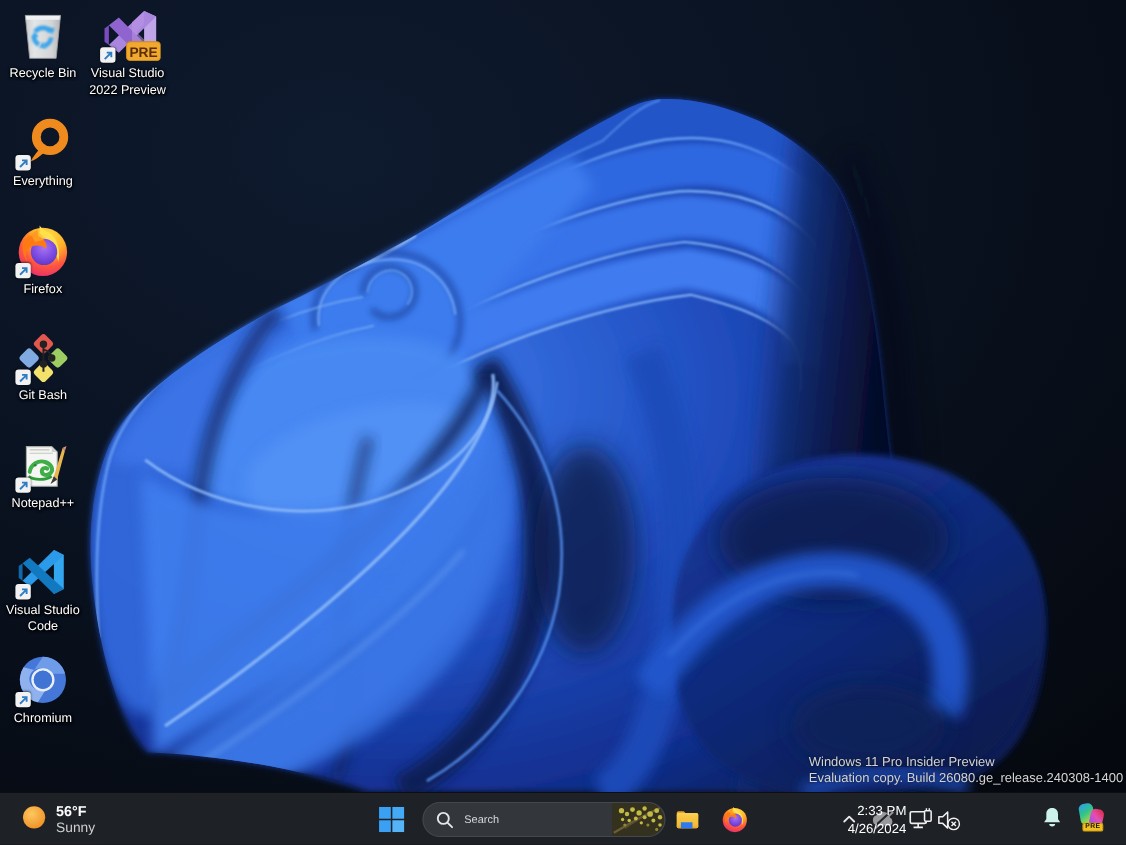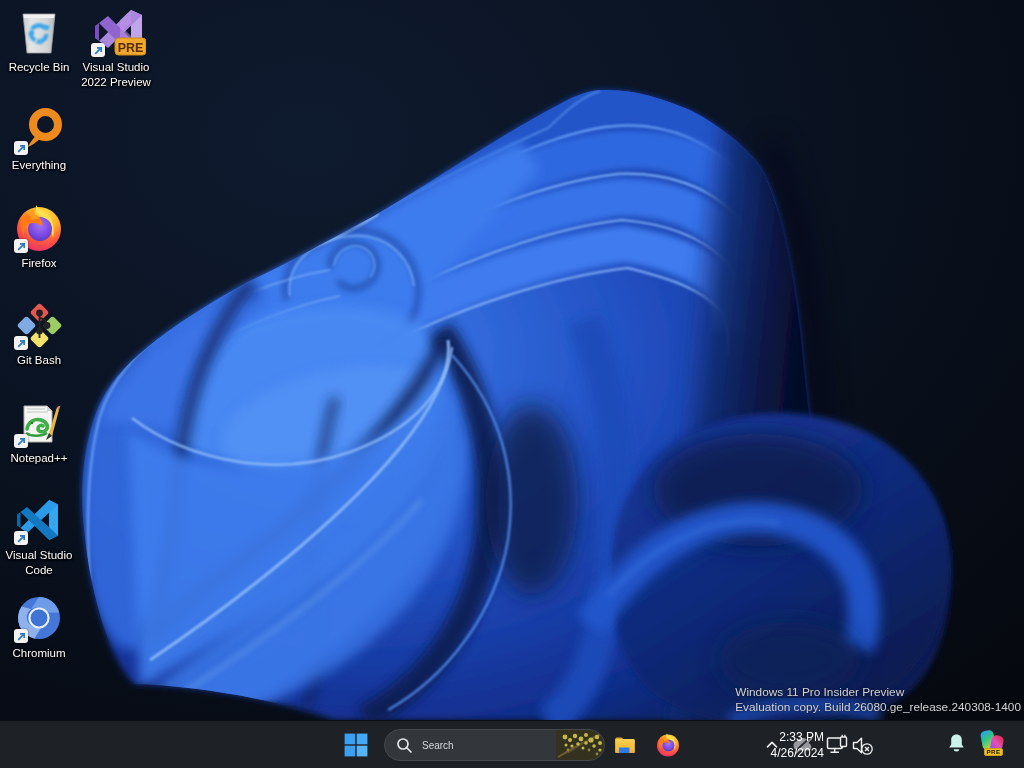--- a/index.html
+++ b/index.html
@@ -322,20 +322,35 @@
           <path d="M2.2 8.8 L7.8 3.2 M4 2.8 L8.2 2.8 L8.2 7" stroke="#2d7cc4" stroke-width="1.7" fill="none"></path>
         </svg>
       </div>
   </div>
   <div class="lbl">Chromium</div>
 </div>
 
 <div class="wm">Windows 11 Pro Insider Preview<br>Evaluation copy. Build 26080.ge_release.240308-1400</div>
 
 <div id="taskbar">
+  <div id="weather">
+    <svg width="22" height="22" viewBox="0 0 24 24" style="margin-top:-4px">
+      <defs>
+          <radialGradient id="sun" cx="40%" cy="35%" r="75%">
+        <stop offset="0" stop-color="#fcc860"></stop>
+            <stop offset="100%" stop-color="#ef8c20"></stop>
+      </radialGradient>
+        </defs>
+      <circle cx="12" cy="12" r="11" fill="url(#sun)"></circle>
+    </svg>
+    <div id="wtxt">
+        <div class="t1">56°F</div>
+        <div class="t2">Sunny</div>
+      </div>
+  </div>
   <div id="centerIcons">
     <svg width="24" height="24" viewBox="0 0 24 24">
       <rect x="0.6" y="0.6" width="10.7" height="10.7" fill="#3aa0f3"></rect>
       <rect x="12.7" y="0.6" width="10.7" height="10.7" fill="#45aaf5"></rect>
       <rect x="0.6" y="12.7" width="10.7" height="10.7" fill="#3aa0f3"></rect>
       <rect x="12.7" y="12.7" width="10.7" height="10.7" fill="#55b4f7"></rect>
     </svg>
     <div id="searchpill">
       <svg width="17" height="17" viewBox="0 0 17 17" style="margin-left:11px">
         <circle cx="7" cy="7" r="5" fill="none" stroke="#e4e6e8" stroke-width="1.7"></circle>

